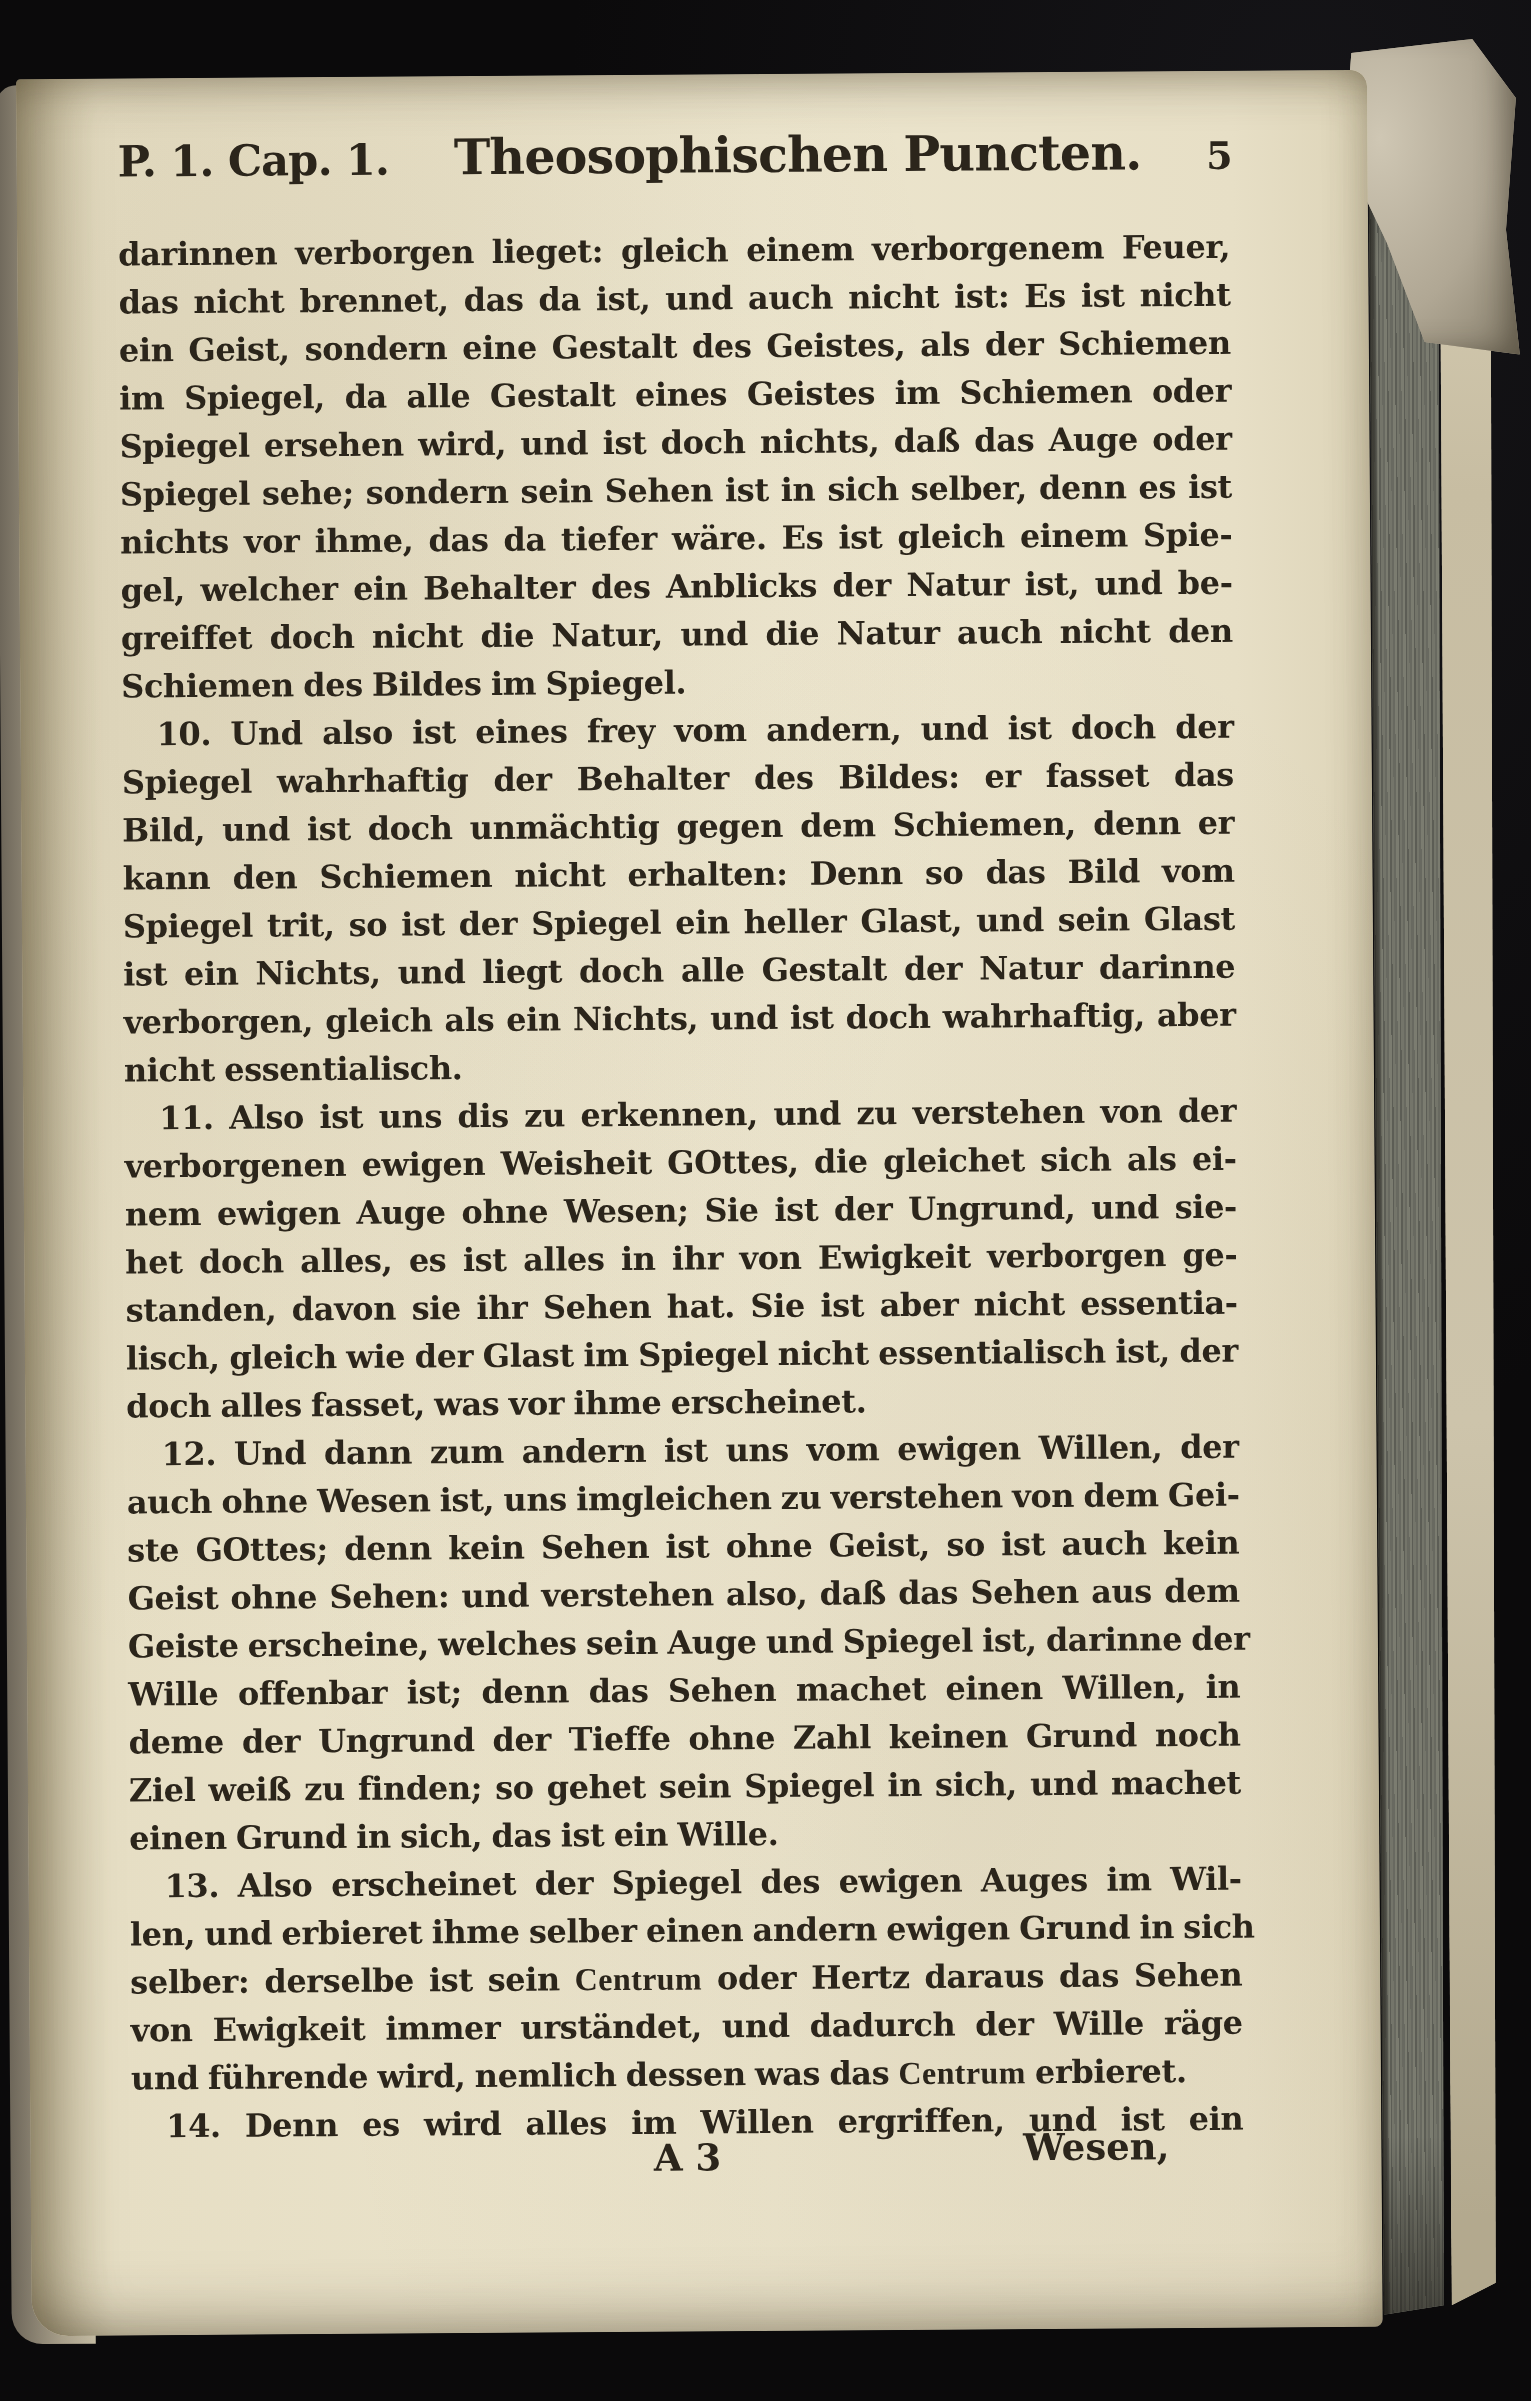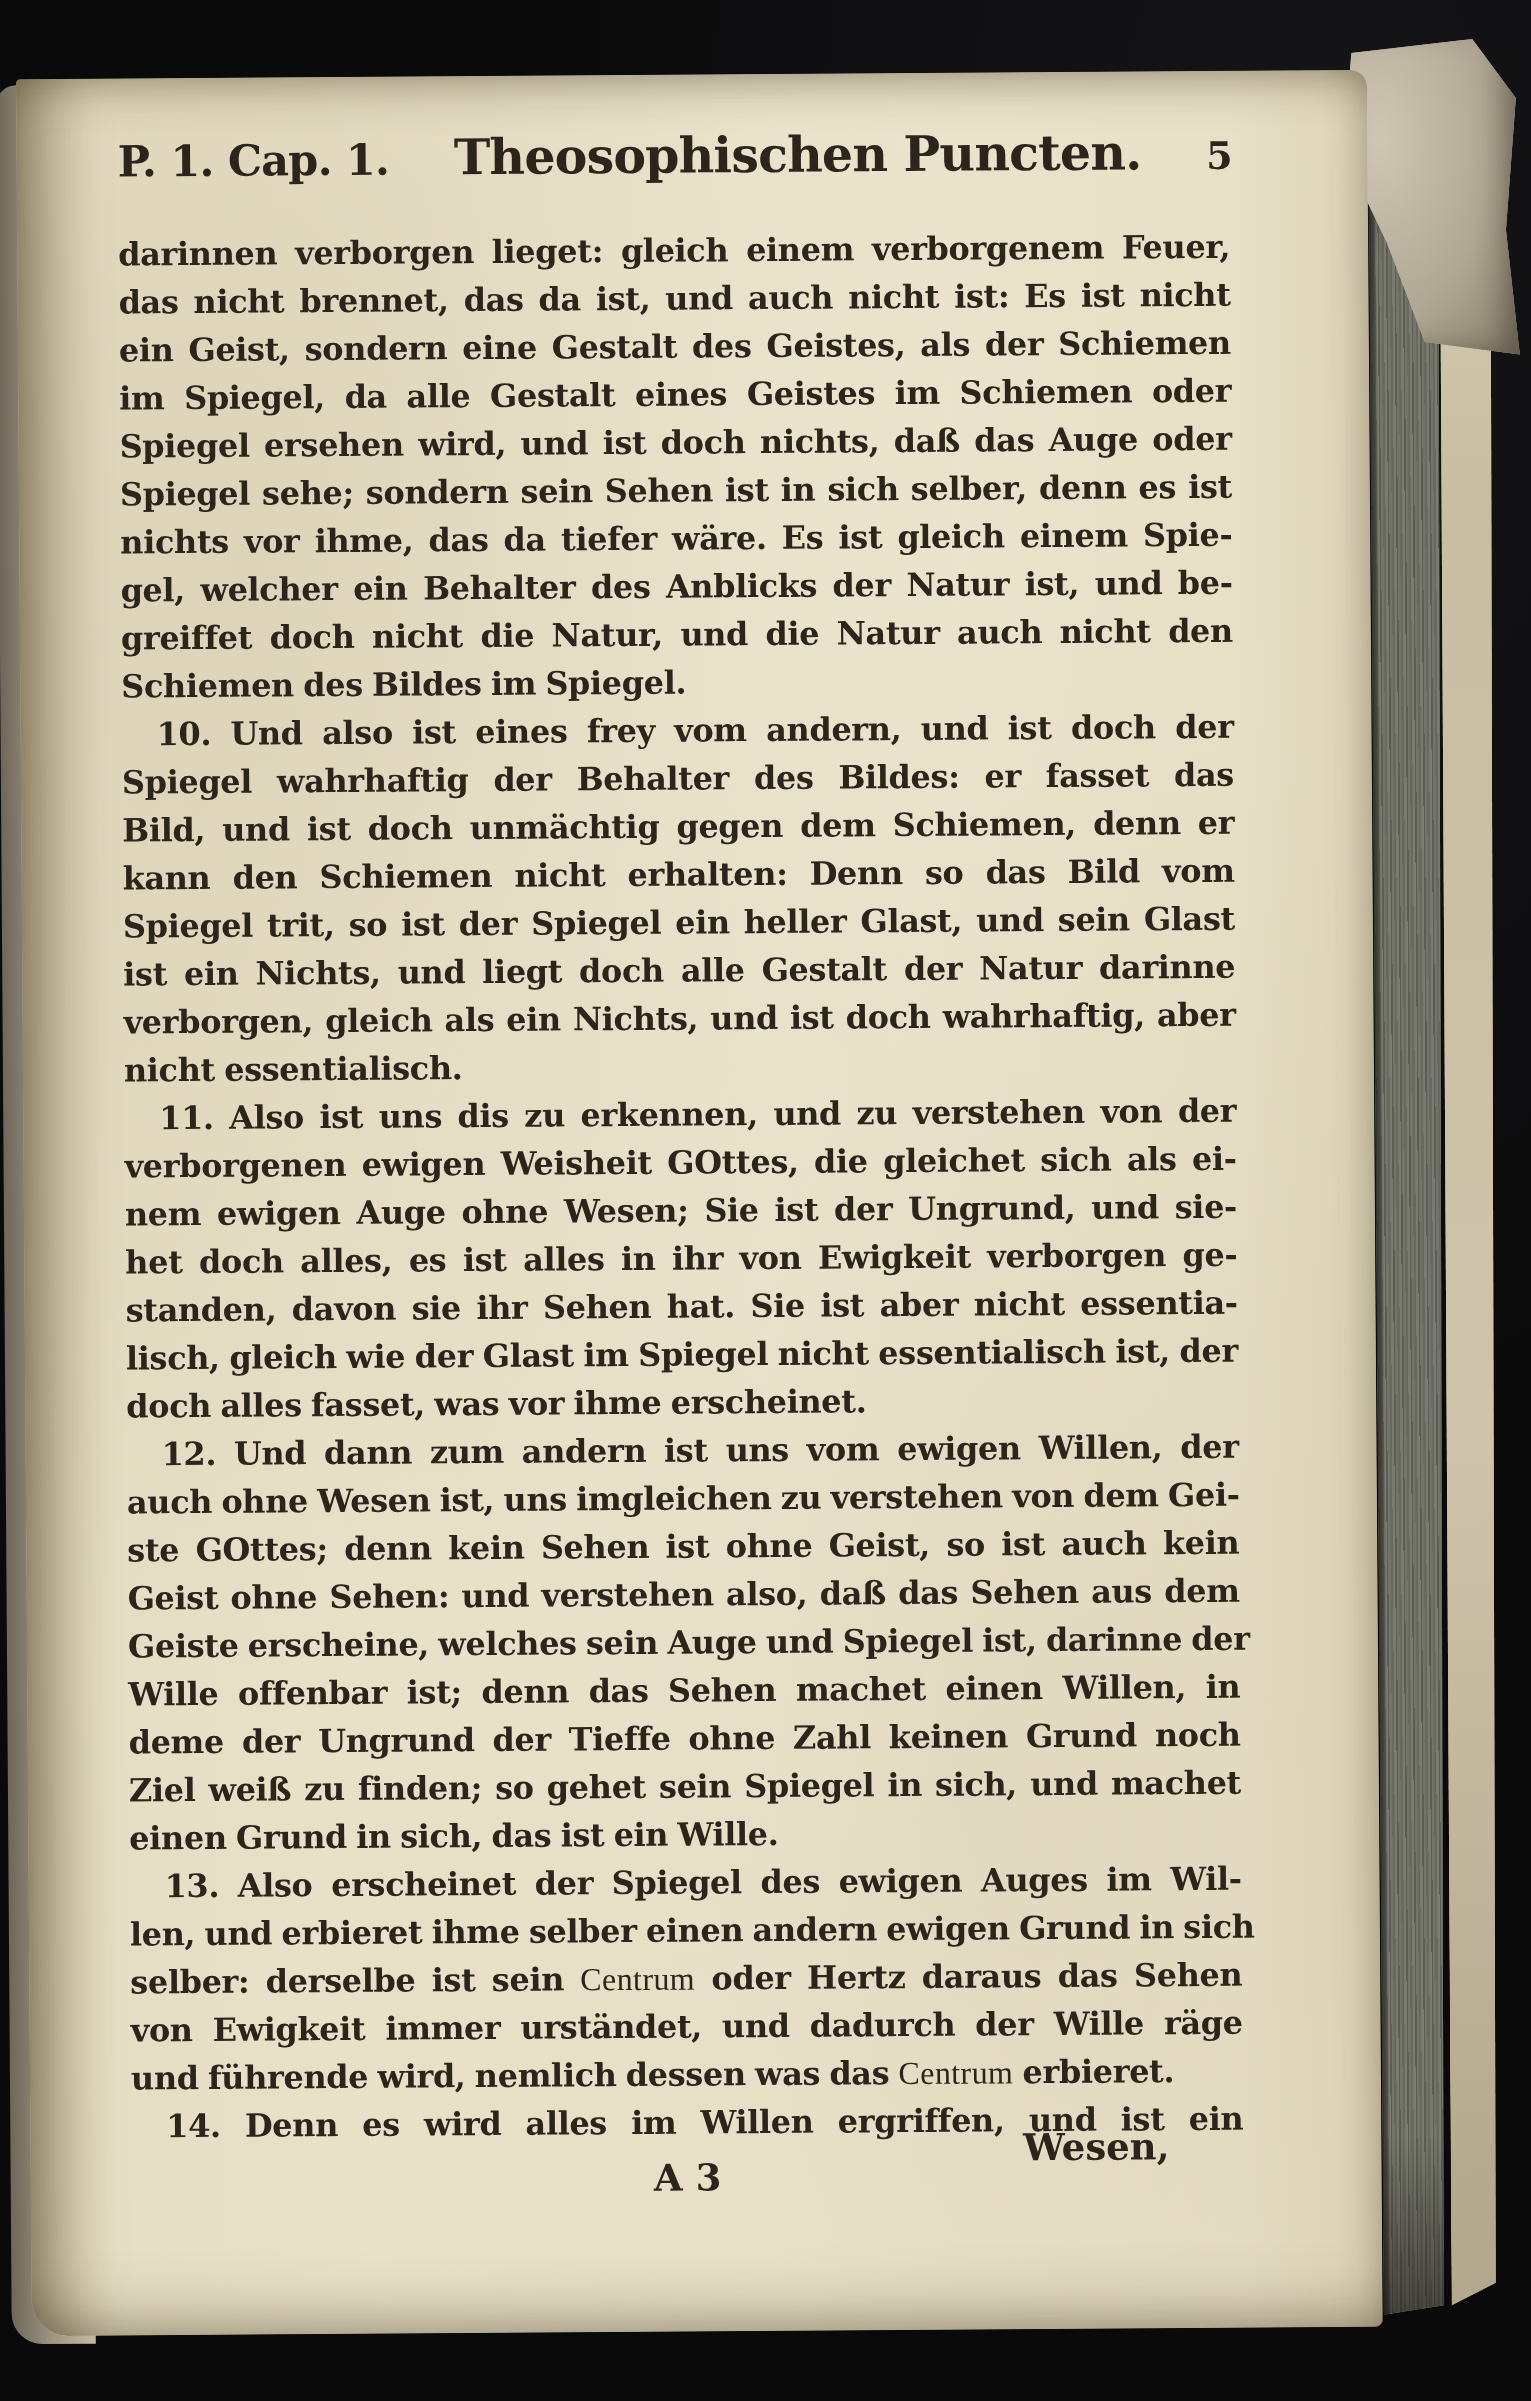--- a/index.html
+++ b/index.html
@@ -93,30 +93,30 @@
   }
   .line {
     height: 48px; line-height: 48px;
     text-align: justify; text-align-last: justify;
     white-space: nowrap;
   }
   .line.para-end { text-align-last: left; white-space: normal; }
   .line.indent { text-indent: 35px; }
   .antiqua {
     font-family: "Liberation Serif", serif;
-    font-weight: 400;
+    font-weight: 700;
     letter-spacing: 0.4px;
   }
   .footerline {
     position: absolute; left: 101px; top: 2061px;
     width: 1112px; height: 54px;
     font-weight: 700; font-size: 37px;
   }
   .sig-mark {
-    position: absolute; left: 50%; transform: translateX(-50%); margin-top: 20px;
+    position: absolute; left: 50%; transform: translateX(-50%);
   }
   .catchword { position: absolute; right: 74px; top: -7.7px; }
 </style>
 </head>
 <body>
 
 <div class="scan">
   <div class="book">
     <div class="under-page"></div>
     <div class="fore-edge"></div>

